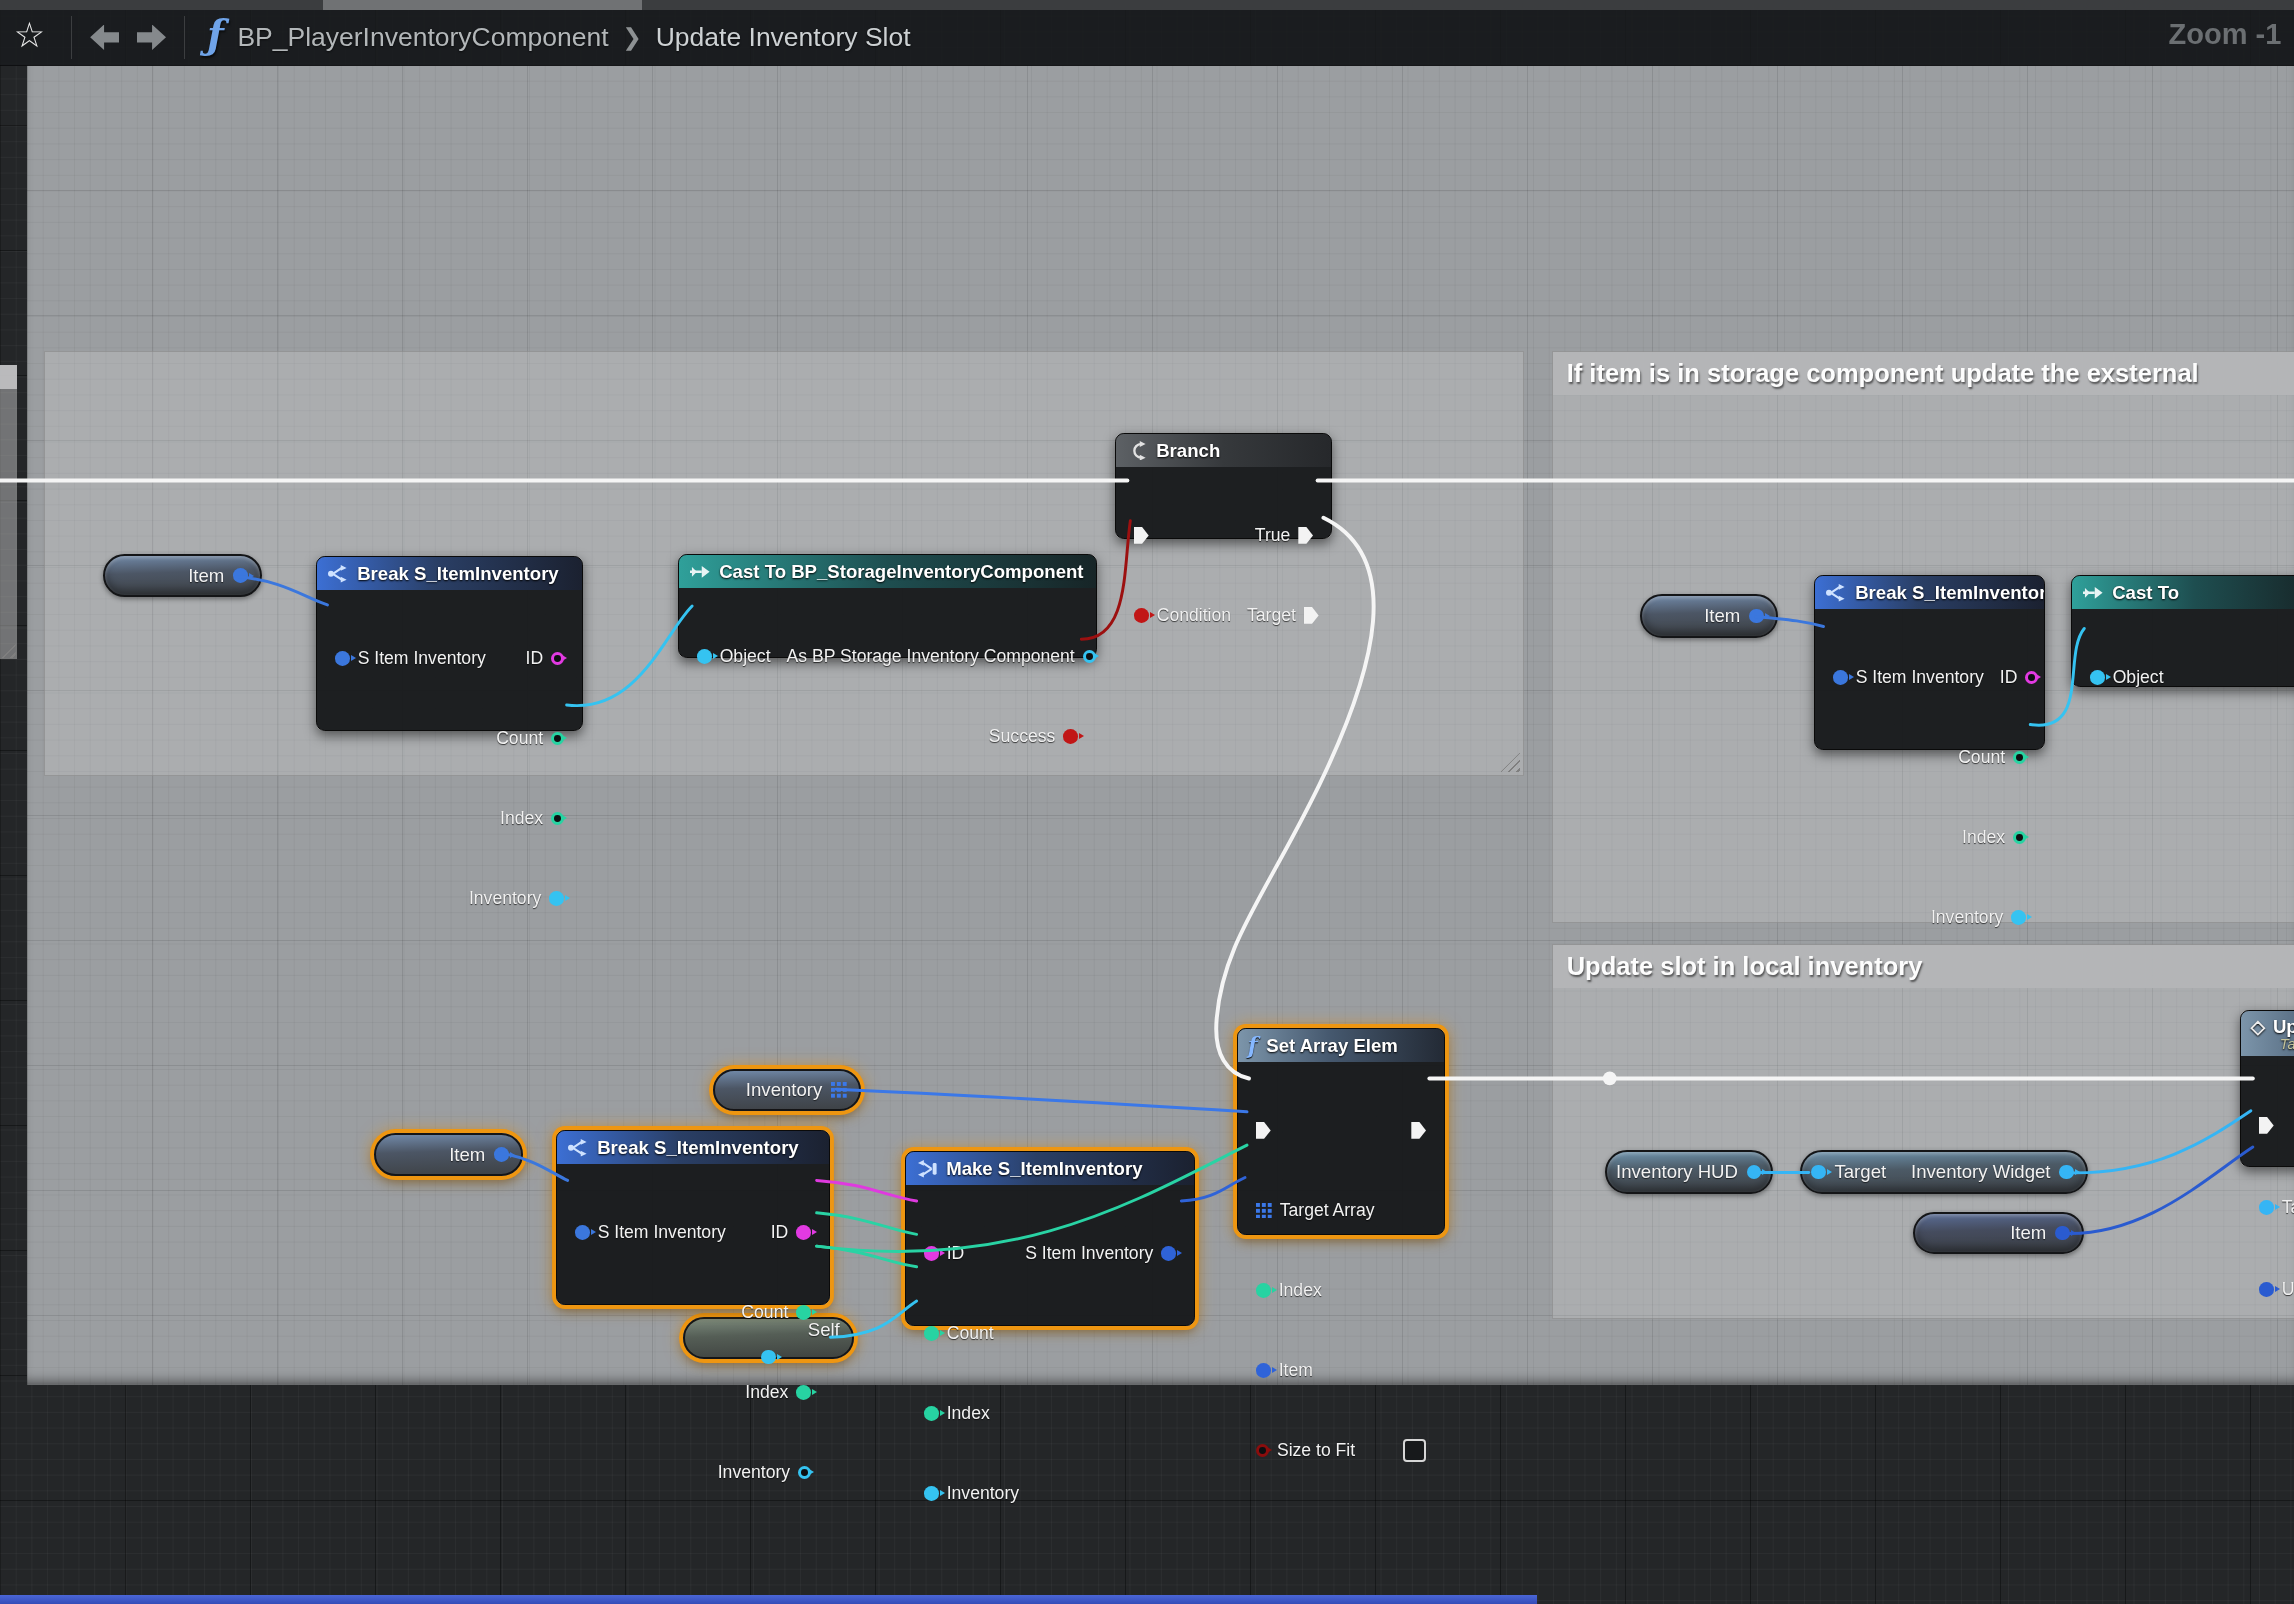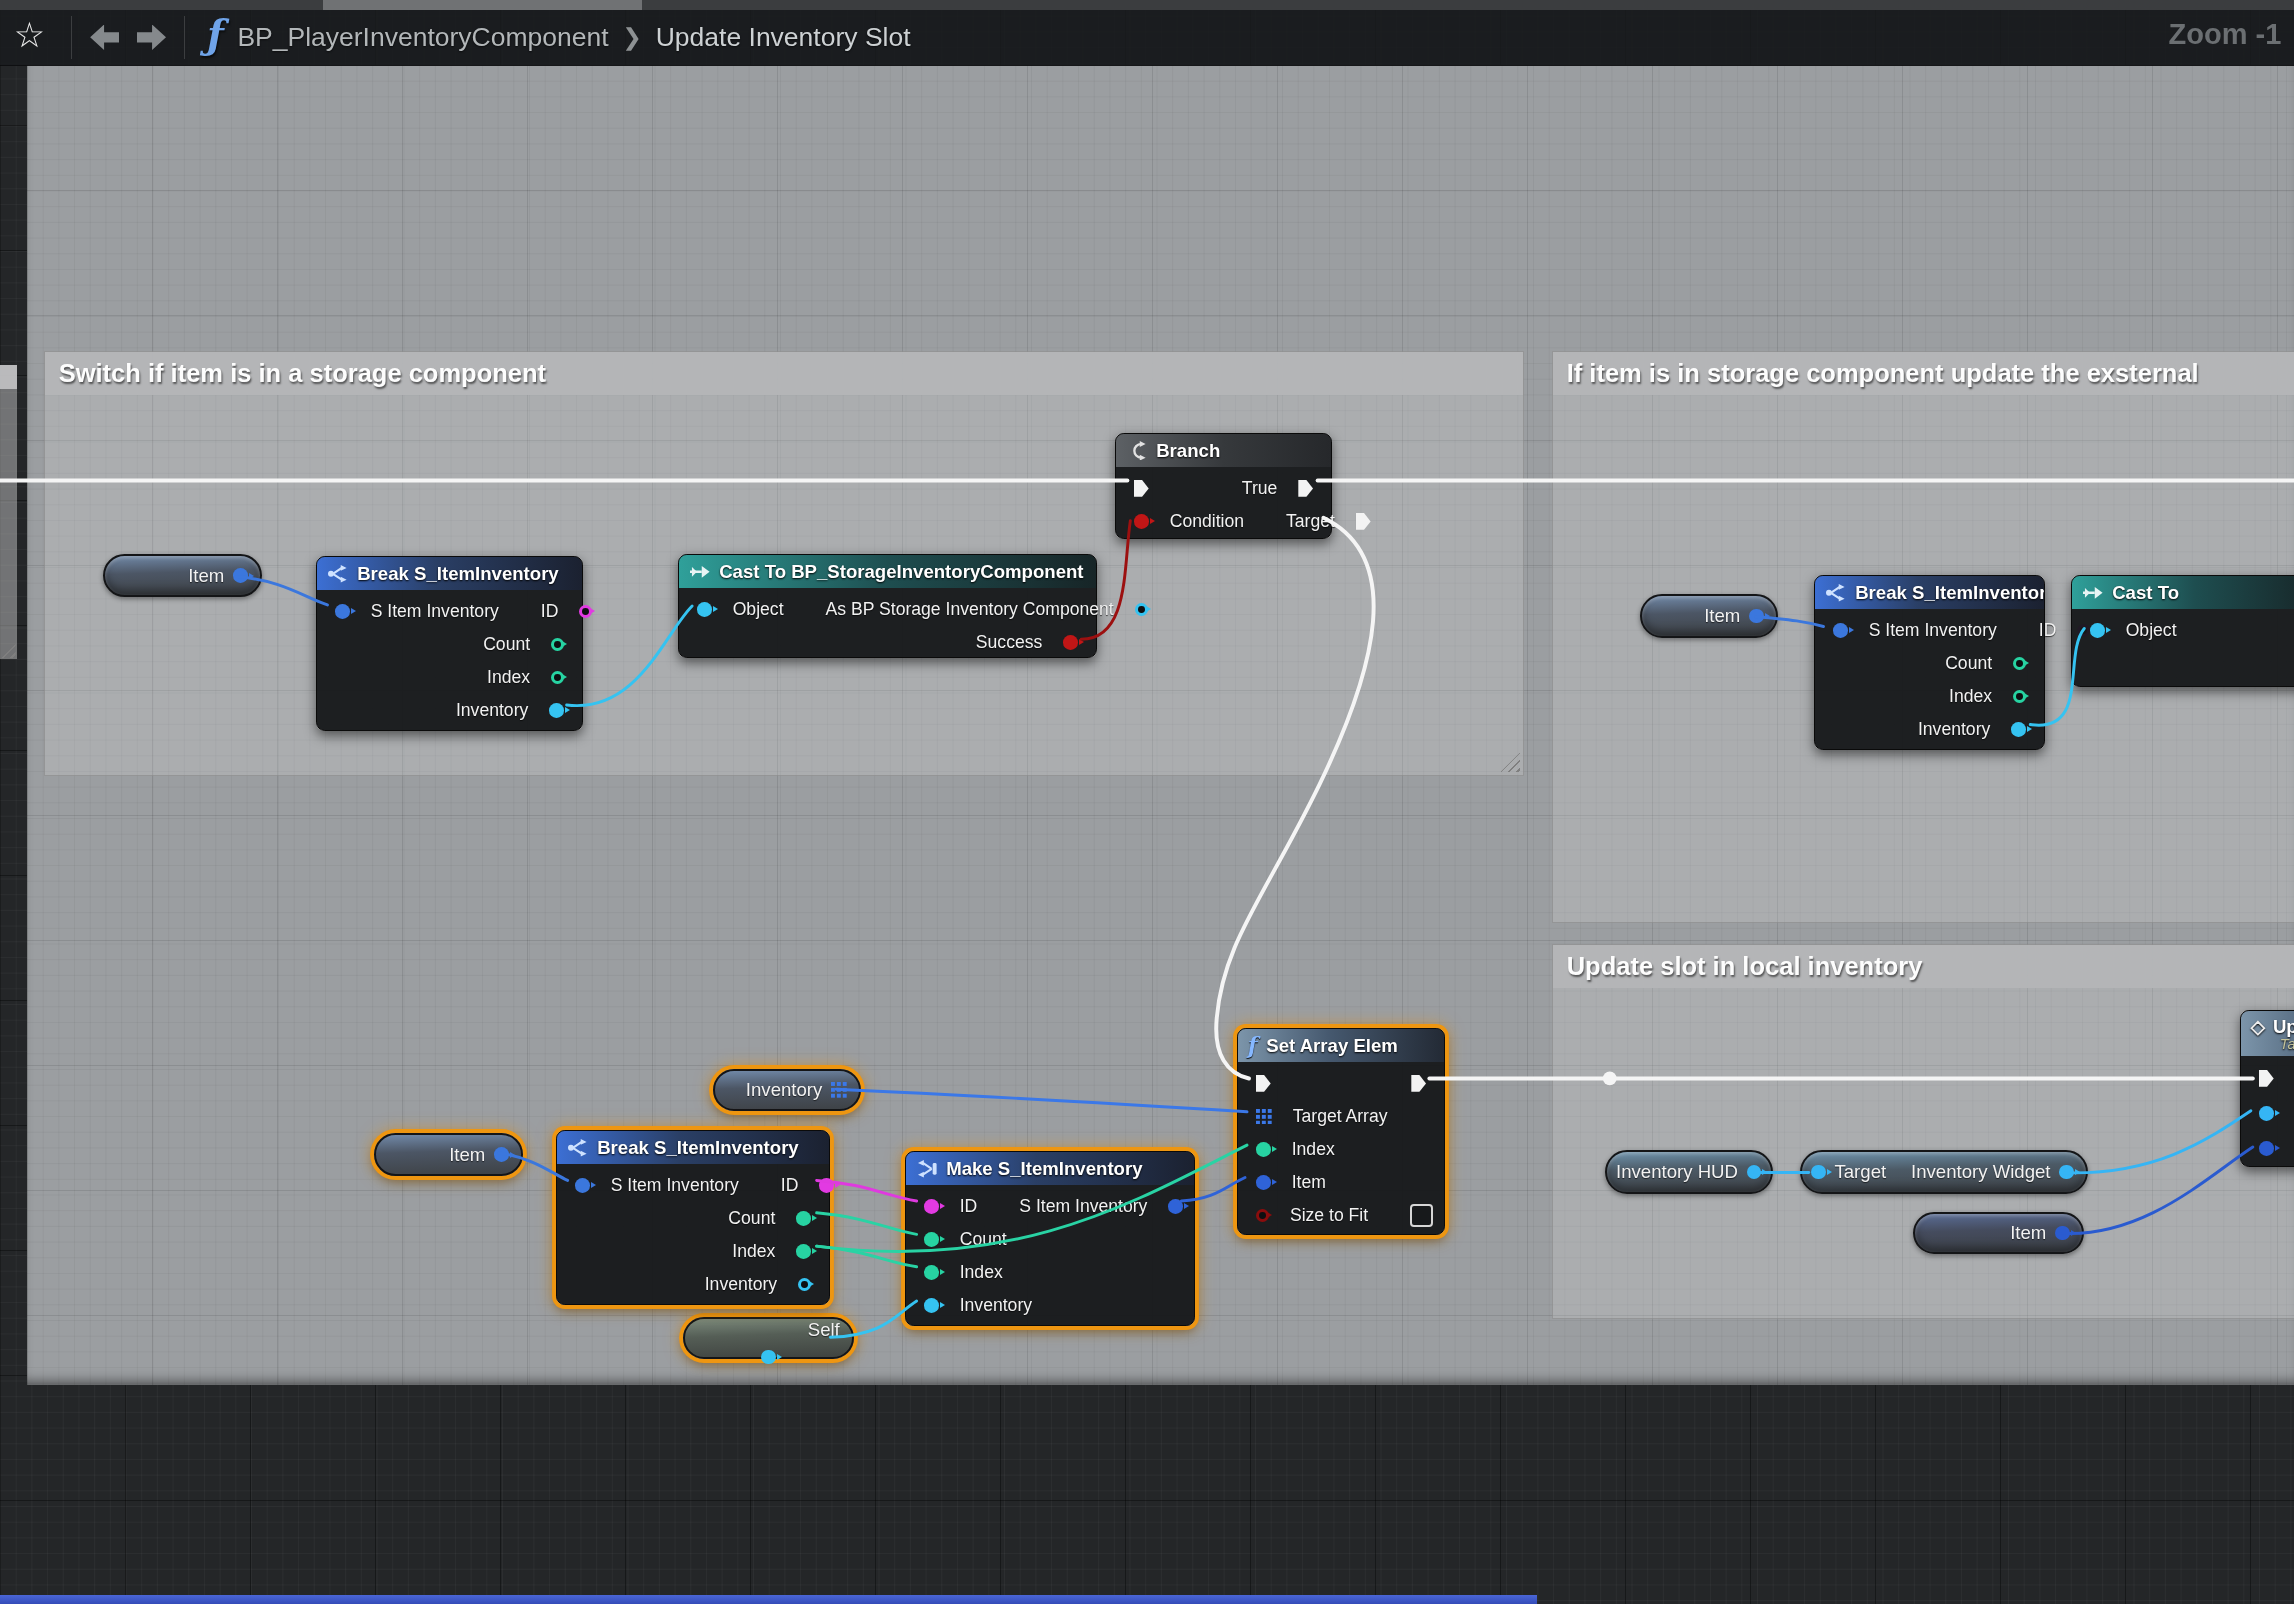--- a/index.html
+++ b/index.html
@@ -57,21 +57,21 @@
   .nhead{height:33px;display:flex;align-items:center;gap:8.8px;padding:0 9.8px;border-radius:7.8px 7.8px 0 0;
     font-weight:bold;font-size:18.6px;color:#fff;text-shadow:0 1px 2px #000;white-space:nowrap;overflow:hidden;}
   .nh-blue {background:linear-gradient(90deg,#3c6fd4 0%,#2a3f66 45%,#1b2130 100%);}
   .nh-teal {background:linear-gradient(90deg,#2fa09a 0%,#1e4e50 50%,#172527 100%);}
   .nh-gray {background:linear-gradient(90deg,#5d6165 0%,#36393c 50%,#26282b 100%);}
   .nh-steel{background:linear-gradient(90deg,#7c95aa 0%,#45586e 45%,#232a35 100%);}
   .nhead2{height:45px;flex-direction:column;align-items:flex-start;justify-content:center;gap:0;}
   .nhead2 .trow{display:flex;align-items:center;gap:7.8px;font-size:18.6px;}
   .nhead2 .sub{font-size:14.7px;font-style:italic;font-weight:normal;color:#c3c39a;margin-left:29px;line-height:12.7px;}
   .nbody{padding:4.9px 0 5.9px 0;}
-  .prow{height:33px;display:flex;align-items:center;gap:21px;padding:0 18px;white-space:nowrap;}
+  .prow{height:33px;display:flex;align-items:center;gap:8px;padding:0 18px;white-space:nowrap;margin-top:47px;}
   .prow.h36{height:35px;}
   .sp{flex:1;}
   .plbl{font-size:17.6px;color:#f2f2f2;text-shadow:0 1px 1px rgba(0,0,0,.7);}
   .pin{position:relative;border-radius:50%;flex:none;--pc:#fff;}
   .pin::after{content:"";position:absolute;left:calc(100% + 1px);top:50%;transform:translateY(-50%);
     width:0;height:0;border:3.9px solid transparent;border-left:5.9px solid var(--pc);}
   .pin.pf{width:14.7px;height:14.7px;background:var(--pc);}
   .pin.ph{width:6.9px;height:6.9px;border:3.9px solid var(--pc);background:#0d0f11;}
   .c-obj{--pc:#3b77dd;} .c-struct{--pc:#2f63d8;} .c-cyan{--pc:#35c3f1;} .c-int{--pc:#27d3a2;}
   .c-id{--pc:#e23ae2;} .c-bool{--pc:#c11616;} .c-dbool{--pc:#8a0d0d;} .c-sky{--pc:#35b5f5;} .c-dblue{--pc:#2a5bd0;}
@@ -102,23 +102,20 @@
 
   <div class="bigc"></div>
   <div class="bluestrip"></div>
 
   <div class="sliver">
     <div class="sh"></div>
     <div class="rsz"></div>
   </div>
 
   <div class="comment" style="left:44px;top:351px;width:1478px;height:423px;">
-    <div class="chead">
-      <span>Switch if item is in a storage component</span>
-    </div>
     <div class="rsz"></div>
   </div>
 
   <div class="comment" style="left:1552px;top:351px;width:774px;height:570px;">
     <div class="chead">
       <span>If item is in storage component update the exsternal</span>
     </div>
   </div>
 
   <div class="comment" style="left:1552px;top:944px;width:774px;height:373px;">

